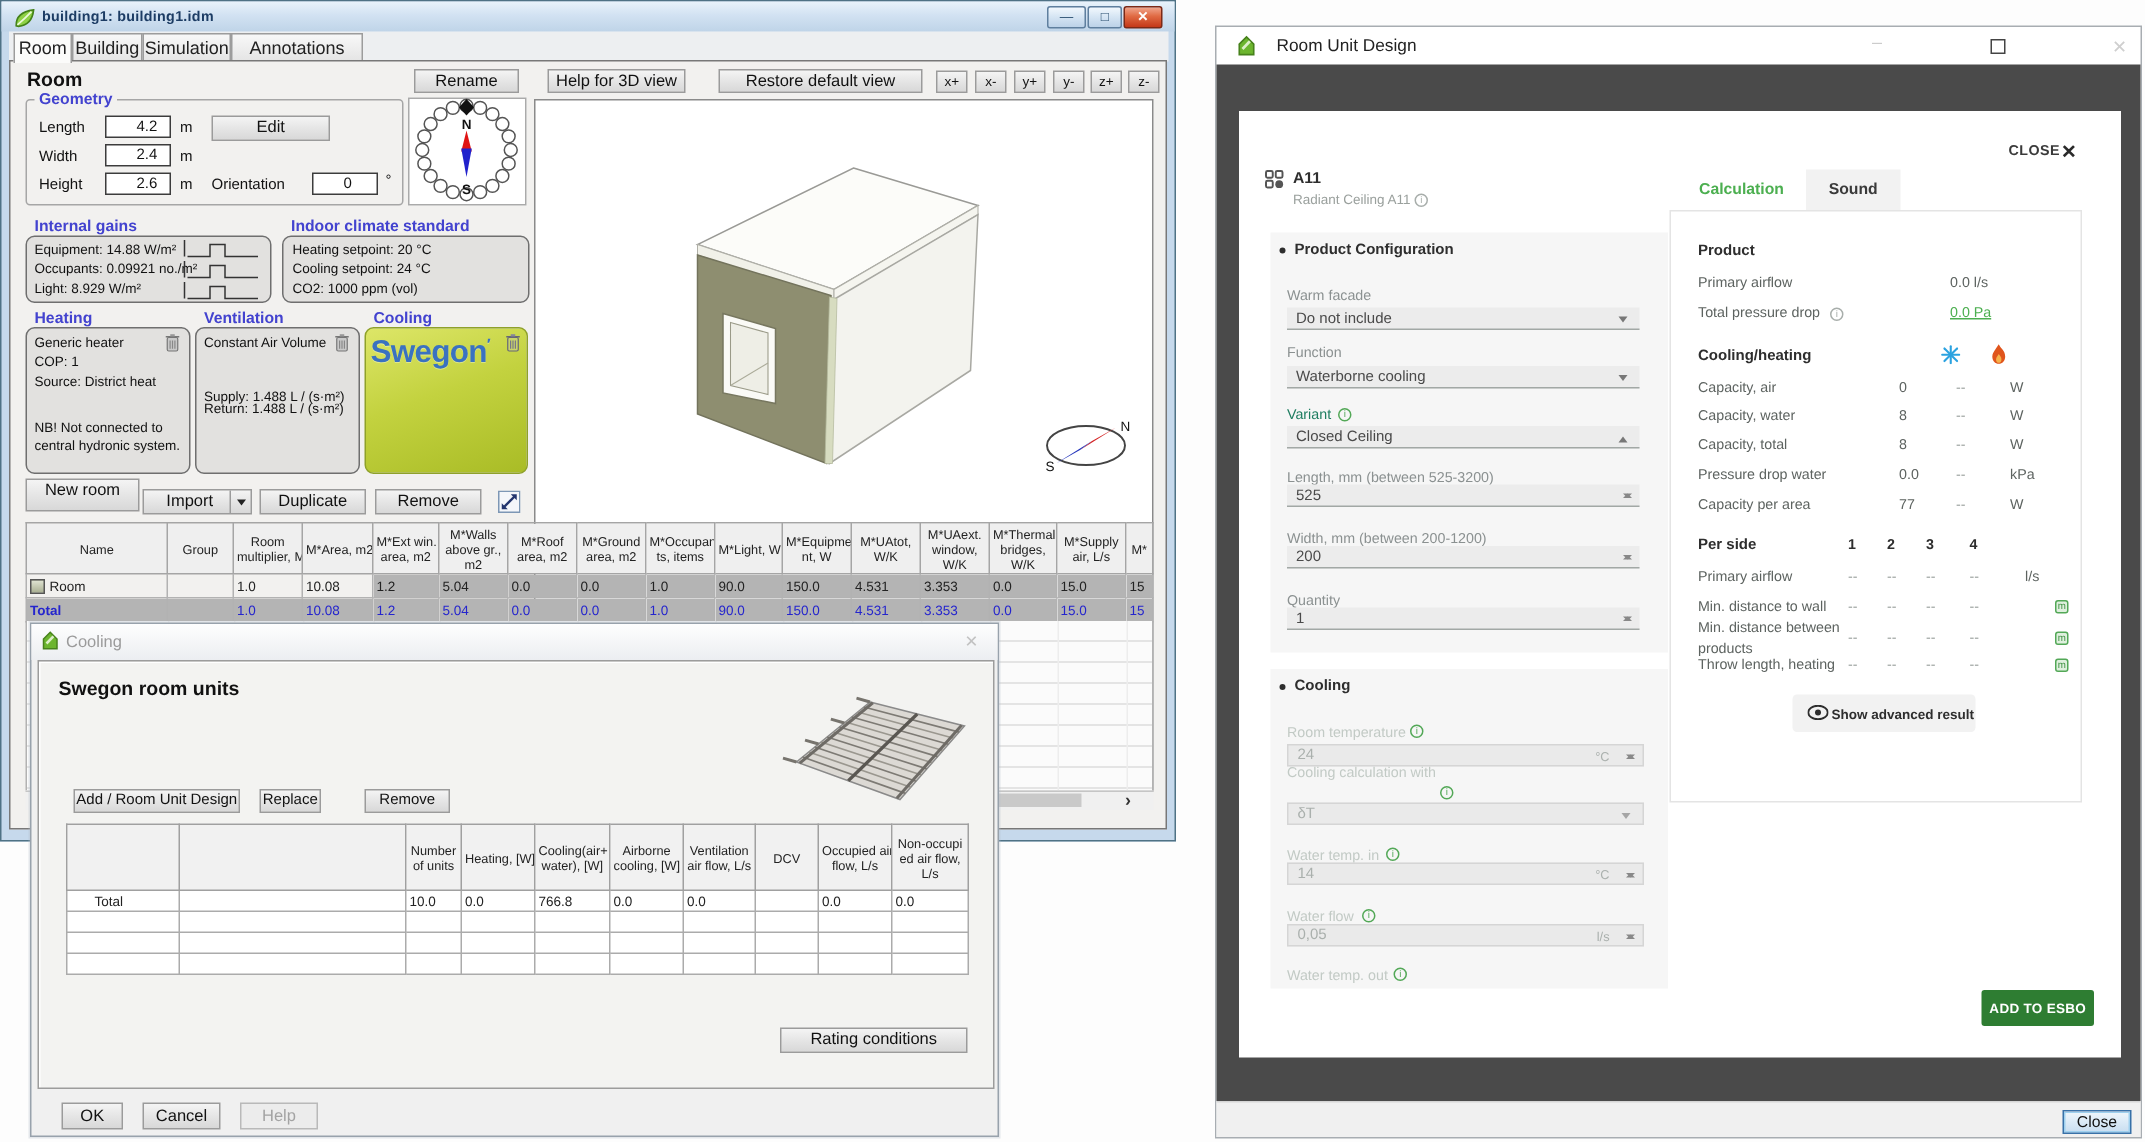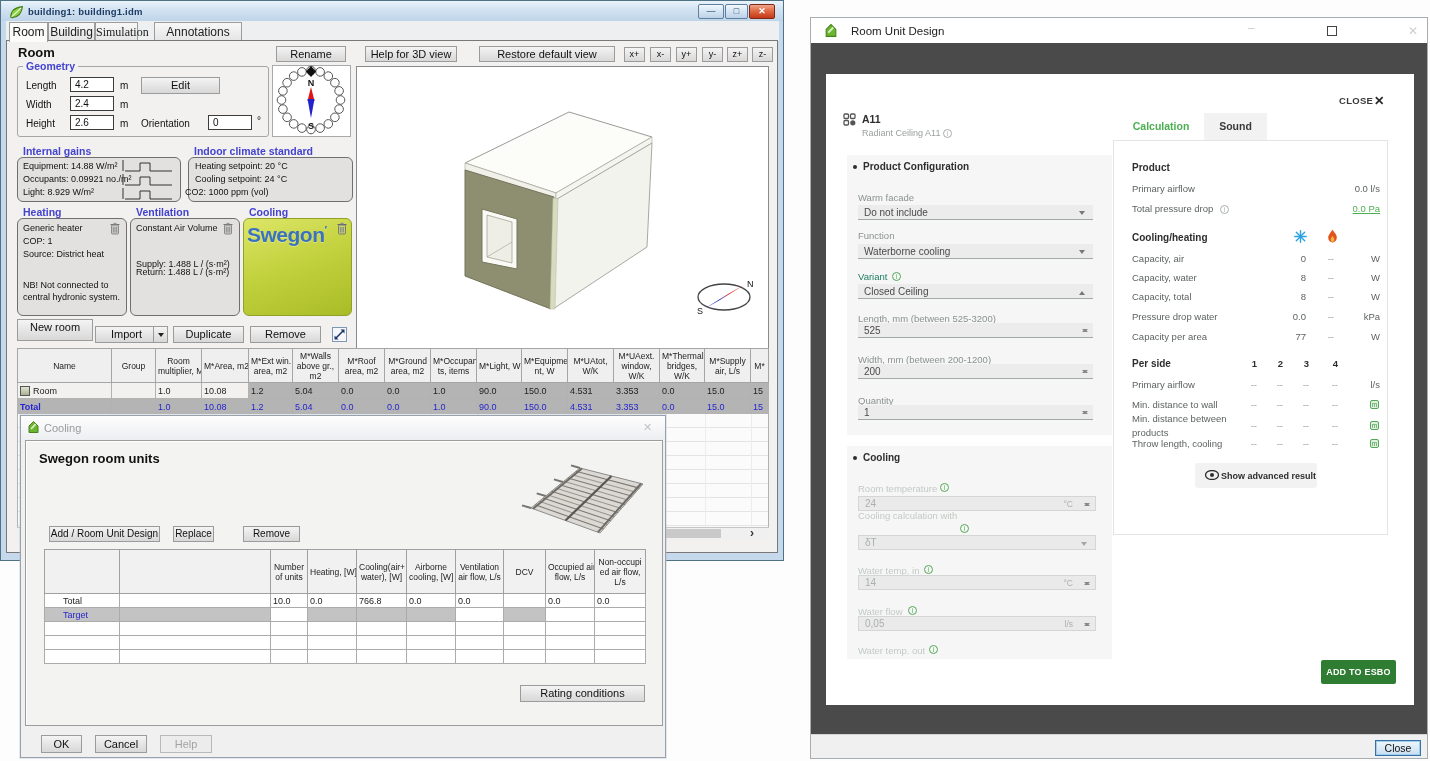--- a/index.html
+++ b/index.html
@@ -11,21 +11,21 @@
 .mw-title .ttl{position:absolute;left:27px;top:5px;font-size:9.5px;font-weight:bold;color:#1c3c64;letter-spacing:.2px}
 .capbtn{position:absolute;top:3px;height:15px;border:1px solid #5f7f9e;border-radius:2px;background:linear-gradient(#f2f8fd,#d7e6f4 45%,#bcd2e8);color:#274d6e;font-size:9px;text-align:center;line-height:13px;}
 .capclose{background:linear-gradient(#f0a58c,#e06a43 45%,#c43818);border:1px solid #7c2916;color:#fff;font-weight:bold}
 .mw-tabs{position:absolute;left:5px;top:20px;width:773px;height:20px;background:#edeff1;}
 .tab{position:absolute;top:1px;height:19px;background:linear-gradient(#f8f8f8,#e4e4e4);border:1px solid #9c9c9c;border-bottom:none;font-size:12px;color:#222;text-align:center;line-height:18px;}
 .tab.sel{background:#fbfbfa;height:20px;z-index:3;font-weight:normal}
 .wbtn{position:absolute;background:linear-gradient(#f4f4f4,#e6e6e6 48%,#d8d8d8);border:1px solid #9b9b9b;font-size:11px;color:#111;text-align:center;}
 .blbl{position:absolute;font-size:10.5px;font-weight:bold;color:#4343cf;}
 .gbox{position:absolute;border:1px solid #a6a6a6;border-radius:3px;}
 .rbox{position:absolute;border:1px solid #6f6f6f;border-radius:6px;background:#e2e1df;}
-.inp{position:absolute;background:#fff;border:1px solid #3c3c3c;font-size:10px;color:#111;line-height:13px;padding-left:4px;}
+.inp{position:absolute;background:#fff;border:1px solid #3c3c3c;font-size:10px;color:#111;line-height:13px;padding-left:20px;}
 .lab{position:absolute;font-size:10px;color:#111}
 .trash{position:absolute;width:10px;height:13px}
 
 .mt{position:absolute;border-collapse:collapse;table-layout:fixed;font-size:8.5px;color:#222}
 .mt td,.mt th{border:1px solid #b2b2b2;overflow:hidden;white-space:nowrap;padding:0 2px;font-weight:normal}
 .mt th{background:#efefef;text-align:center;font-size:8.5px;line-height:10px;border:1px solid #a5a5a5}
 .mt td{font-size:9px;text-align:left;vertical-align:middle}
 .gc{background:#b4b4b4}
 .bluv{color:#2525cd}
 
@@ -38,21 +38,21 @@
 .glab{position:absolute;font-size:9.5px;color:#8b9191}
 .gfield{position:absolute;height:15px;background:#ececec;border-bottom:1px solid #a2a8a5;font-size:10px;color:#4a4a4a;line-height:15px;padding-left:6px}
 .dfield{position:absolute;height:15px;background:#eaeaea;border:1px solid #d5d5d5;font-size:10px;color:#aab0ad;line-height:14px;padding-left:6px}
 .dlab{position:absolute;font-size:9.5px;color:#c2cac5}
 .chev{position:absolute;right:8px;top:6px;width:0;height:0;border:3.5px solid transparent;border-top:4px solid #777}
 .spin{position:absolute;right:5px;top:3px;width:7px;height:9px}
 .spin:before{content:"";position:absolute;left:1px;top:0;border:3px solid transparent;border-bottom:3.5px solid #888}
 .spin:after{content:"";position:absolute;left:1px;bottom:0;border:3px solid transparent;border-top:3.5px solid #888}
 .rrow{position:absolute;font-size:9.5px;color:#5d6360}
 .rrow b{color:#2e2e2e;font-weight:bold;font-size:10px}
-.rv{position:absolute;font-size:9.5px;color:#5d6360;text-align:right}
+.rv{position:absolute;font-size:9.5px;color:#5d6360;}
 .dash{color:#9aa09d}
 .ic{position:absolute;width:9px;height:9px;border-radius:50%;border:1px solid #a8aeab;color:#a8aeab;font-size:6.5px;line-height:8px;text-align:center}
 .icg{position:absolute;width:9px;height:9px;border-radius:50%;border:1px solid #53a857;color:#53a857;font-size:6.5px;line-height:8px;text-align:center}
 .mgr{position:absolute;width:9px;height:9px;border-radius:2px;border:1px solid #53a857;background:#dff0de;color:#3f9143;font-size:6.5px;line-height:8px;text-align:center}
 </style>
 </head>
 <body>
 <div id="mainwin">
   <div class="mw-title">
     <svg class="abs" style="left:8px;top:4px" width="15" height="14" viewBox="0 0 15 14">
@@ -60,21 +60,21 @@
         <path d="M2.6 11.6 Q7 8 12 2.8" stroke="#eaf8d8" stroke-width="1.2" fill="none"></path>
       </svg>
     <div class="ttl">building1: building1.idm</div>
     <div class="capbtn" style="left:697px;width:26px;">—</div>
     <div class="capbtn" style="left:724px;width:23px;">□</div>
     <div class="capbtn capclose" style="left:748px;width:26px;">✕</div>
   </div>
   <div class="mw-tabs">
     <div class="tab sel" style="left:3px;width:39px;">Room</div>
     <div class="tab" style="left:42px;width:47px;">Building</div>
-    <div class="tab" style="left:89px;width:43px;font-family:Liberation Serif, serif;">Simulation</div>
+    <div class="tab" style="left:89px;width:59px;">Simulation</div>
     <div class="tab" style="left:148px;width:88px;">Annotations</div>
   </div>
   <div class="abs" style="left:5px;top:39px;width:772px;height:513px;background:#f2f1ef;border:1px solid #787878"></div>
 
   <div class="abs" style="left:17px;top:44px;font-size:13px;font-weight:bold;color:#111">Room</div>
   <div class="wbtn" style="left:275px;top:45px;width:70px;height:16px;line-height:14px">Rename</div>
   <div class="wbtn" style="left:364px;top:45px;width:92px;height:16px;line-height:14px">Help for 3D view</div>
   <div class="wbtn" style="left:478px;top:45px;width:136px;height:16px;line-height:14px">Restore default view</div>
   <div class="wbtn" style="left:623px;top:46px;width:21px;height:15px;line-height:13px;font-size:9px">x+</div>
   <div class="wbtn" style="left:649px;top:46px;width:21px;height:15px;line-height:13px;font-size:9px">x-</div>
@@ -157,21 +157,21 @@
     <g stroke="#333" stroke-width="1" fill="none">
       <path d="M3 1 L3 12 M5 12 L20 12 L20 4 L30 4 L30 12 L52 12"></path>
       <path d="M3 15 L3 26 M5 26 L20 26 L20 18 L30 18 L30 26 L52 26"></path>
       <path d="M3 29 L3 40 M5 40 L20 40 L20 32 L30 32 L30 40 L52 40"></path>
     </g>
   </svg>
   <div class="blbl" style="left:193px;top:144px">Indoor climate standard</div>
   <div class="rbox" style="left:187px;top:156px;width:165px;height:45px"></div>
   <div class="lab" style="left:194px;top:160px;font-size:9px">Heating setpoint: 20 °C</div>
   <div class="lab" style="left:194px;top:173px;font-size:9px">Cooling setpoint: 24 °C</div>
-  <div class="lab" style="left:184px;top:186px;font-size:9px">CO2: 1000 ppm (vol)</div>
+  <div class="lab" style="left:194px;top:186px;font-size:9px">CO2: 1000 ppm (vol)</div>
 
   <div class="blbl" style="left:22px;top:205px">Heating</div>
   <div class="rbox" style="left:16px;top:217px;width:110px;height:98px"></div>
   <div class="lab" style="left:22px;top:222px;font-size:9px">Generic heater</div>
   <div class="lab" style="left:22px;top:235px;font-size:9px">COP: 1</div>
   <div class="lab" style="left:22px;top:248px;font-size:9px">Source: District heat</div>
   <div class="lab" style="left:22px;top:279px;font-size:9px">NB! Not connected to</div>
   <div class="lab" style="left:22px;top:291px;font-size:9px">central hydronic system.</div>
   <svg class="trash" style="left:109px;top:221px" viewBox="0 0 10 13">
       <rect x="1.5" y="3" width="7" height="9" rx="1" fill="#c9c9c9" stroke="#777" stroke-width="0.8"></rect>
@@ -381,32 +381,20 @@
           <td style="padding-left:18px">Total</td>
           <td></td>
           <td>10.0</td>
           <td>0.0</td>
           <td>766.8</td>
           <td>0.0</td>
           <td>0.0</td>
           <td></td>
           <td>0.0</td>
           <td>0.0</td>
-        </tr>
-<tr style="height:14px">
-          <td class="cg" style="padding-left:18px;color:#2525cd">Target</td>
-          <td class="cg"></td>
-          <td></td>
-          <td class="cg"></td>
-          <td class="cg"></td>
-          <td class="cg"></td>
-          <td></td>
-          <td class="cg"></td>
-          <td></td>
-          <td></td>
         </tr>
 <tr style="height:14px">
           <td></td>
           <td></td>
           <td></td>
           <td></td>
           <td></td>
           <td></td>
           <td></td>
           <td></td>
@@ -535,21 +523,21 @@
         <div class="rv dash" style="left:170px;top:258px;width:25px">--</div>
         <div class="rv dash" style="left:199px;top:258px;width:25px">--</div>
         <div class="mgr" style="left:256px;top:259px">m</div>
       <div class="rrow" style="left:18px;top:272px">Min. distance between</div>
       <div class="rrow" style="left:18px;top:286px">products</div>
         <div class="rv dash" style="left:118px;top:279px;width:25px">--</div>
         <div class="rv dash" style="left:144px;top:279px;width:25px">--</div>
         <div class="rv dash" style="left:170px;top:279px;width:25px">--</div>
         <div class="rv dash" style="left:199px;top:279px;width:25px">--</div>
         <div class="mgr" style="left:256px;top:280px">m</div>
-      <div class="rrow" style="left:18px;top:297px">Throw length, cooling</div>
+      <div class="rrow" style="left:18px;top:297px">Throw length, heating</div>
         <div class="rv dash" style="left:118px;top:297px;width:25px">--</div>
         <div class="rv dash" style="left:144px;top:297px;width:25px">--</div>
         <div class="rv dash" style="left:170px;top:297px;width:25px">--</div>
         <div class="rv dash" style="left:199px;top:297px;width:25px">--</div>
         <div class="mgr" style="left:256px;top:298px">m</div>
       <div class="abs" style="left:81px;top:322px;width:122px;height:25px;background:#f2f2f2;border-radius:3px">
         <svg class="abs" style="left:10px;top:7px" width="14" height="10" viewBox="0 0 14 10">
             <ellipse cx="7" cy="5" rx="6.5" ry="4.5" fill="none" stroke="#2e2e2e" stroke-width="1.3"></ellipse>
             <circle cx="7" cy="5" r="2" fill="#2e2e2e"></circle>
           </svg>

